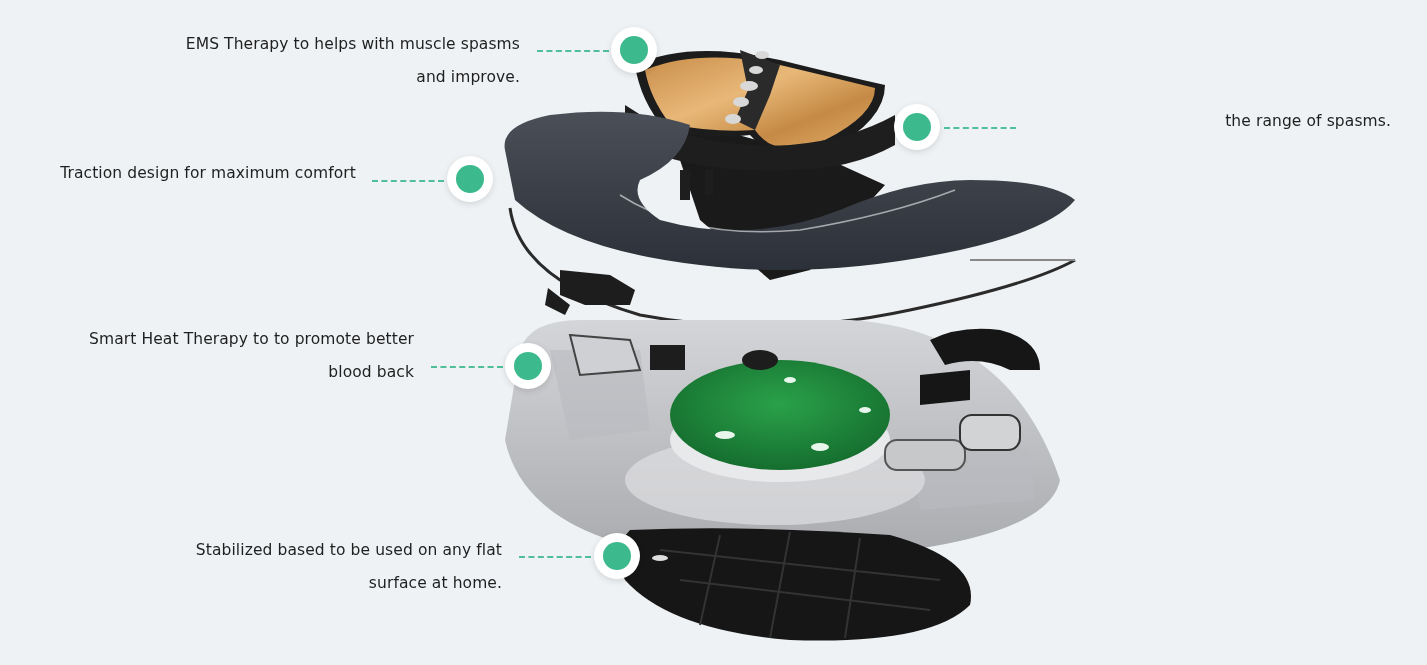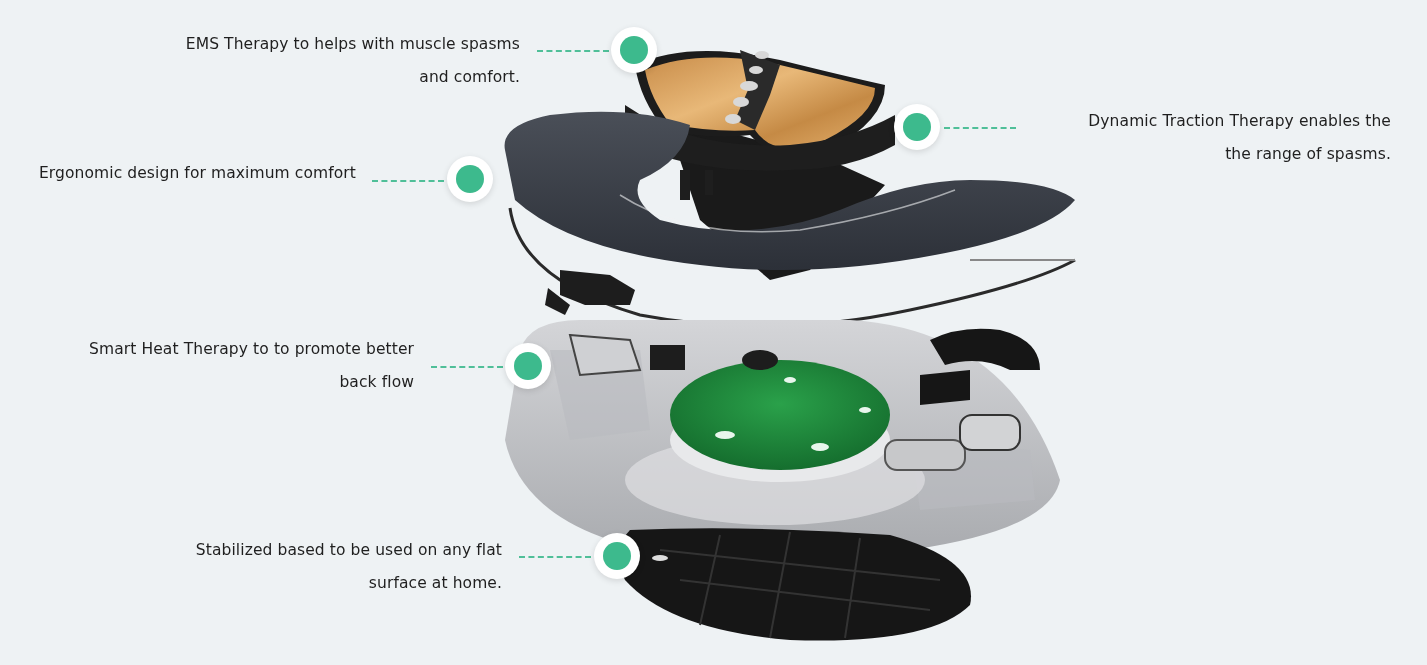--- a/index.html
+++ b/index.html
@@ -139,47 +139,46 @@
 
   <g>
     <path d="M140 510 Q260 505 400 515 Q490 540 480 585 Q440 625 300 620 Q180 610 135 560 Q120 530 140 510 Z" fill="#161616"></path>
     <path d="M170 530 L450 560 M190 560 L440 590 M230 515 L210 605 M300 512 L280 618 M370 518 L355 618" stroke="#333" stroke-width="2"></path>
     <ellipse cx="170" cy="538" rx="8" ry="3" fill="#ddd"></ellipse>
   </g>
 </svg>
 
 <div class="label right-align" style="right: 907px; top: 28px;">
   <span>EMS Therapy to helps with muscle spasms</span>
-  <span>and comfort.</span>
+  <span>and improve.</span>
 </div>
 <div class="dash" style="left: 537px; top: 50px; width: 72px;"></div>
 <div class="marker" style="left: 611px; top: 27px;">
     <div class="dot"></div>
   </div>
 
 <div class="marker" style="left: 894px; top: 104px;">
     <div class="dot"></div>
   </div>
 <div class="dash" style="left: 944px; top: 127px; width: 72px;"></div>
 <div class="label right-align" style="right: 36px; top: 105px;">
-  <span>Dynamic Traction Therapy enables the</span>
   <span>the range of spasms.</span>
 </div>
 
 <div class="label right-align" style="right: 1071px; top: 157px;">
-  <span>Ergonomic design for maximum comfort</span>
+  <span>Traction design for maximum comfort</span>
 </div>
 <div class="dash" style="left: 372px; top: 180px; width: 72px;"></div>
 <div class="marker" style="left: 447px; top: 156px;">
     <div class="dot"></div>
   </div>
 
-<div class="label right-align" style="right: 1013px; top: 333px;">
+<div class="label right-align" style="right: 1013px; top: 323px;">
   <span>Smart Heat Therapy to to promote better</span>
-  <span>back flow</span>
+  <span>blood back</span>
 </div>
 <div class="dash" style="left: 431px; top: 366px; width: 72px;"></div>
 <div class="marker" style="left: 505px; top: 343px;">
     <div class="dot"></div>
   </div>
 
 <div class="label right-align" style="right: 925px; top: 534px; margin-left: 11px;">
   <span>Stabilized based to be used on any flat</span>
   <span>surface at home.</span>
 </div>

